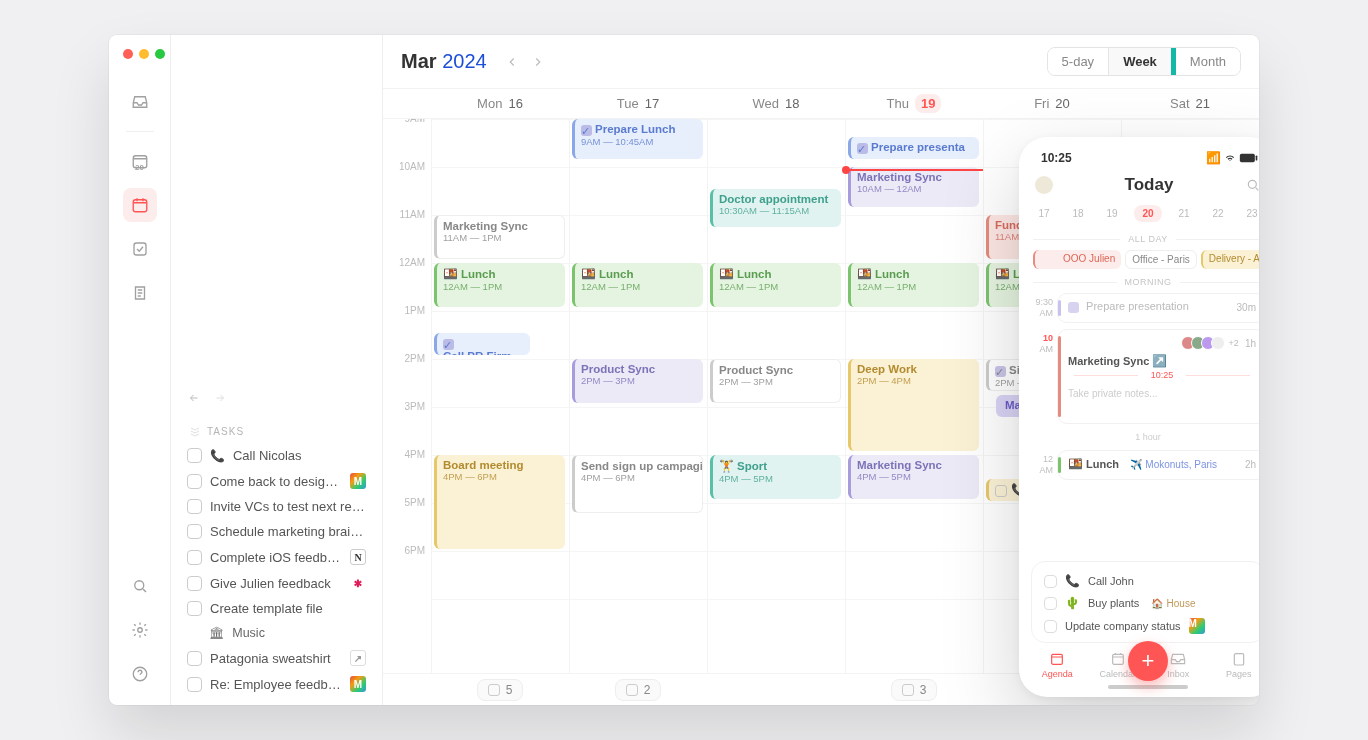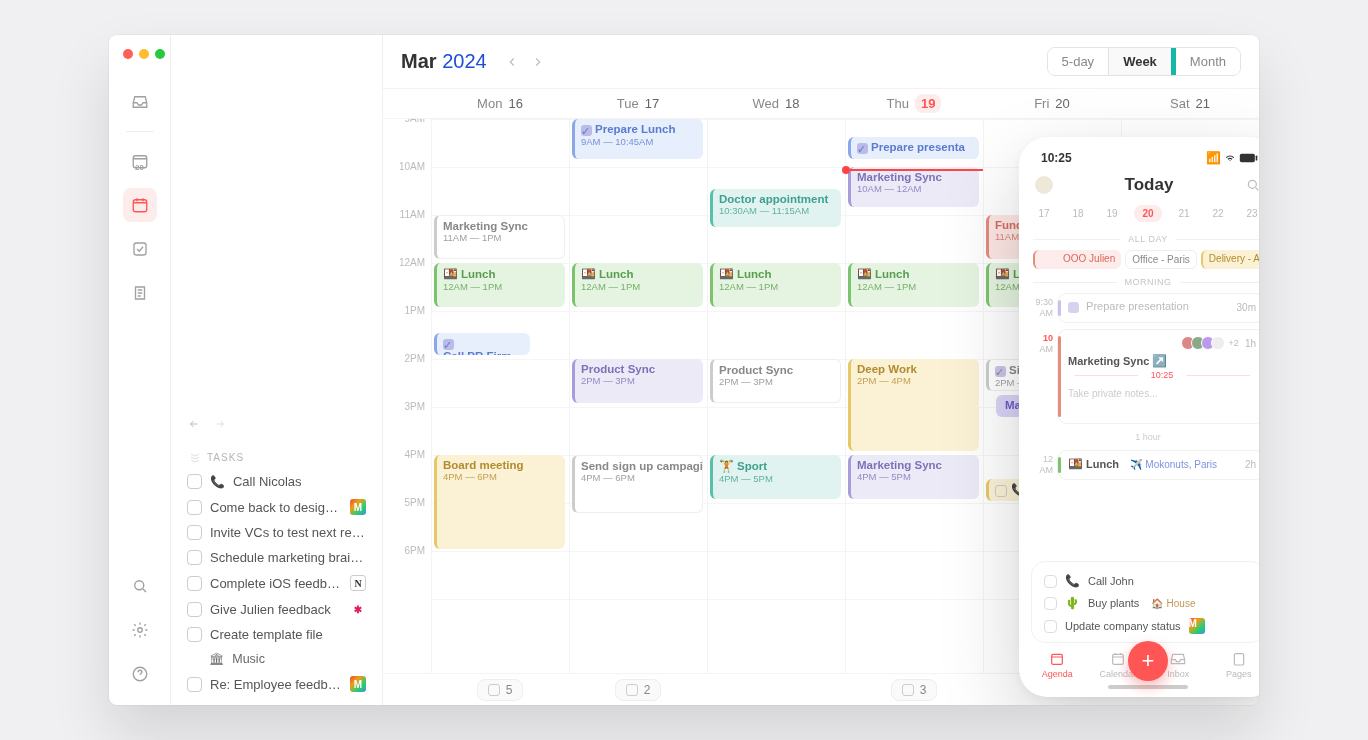--- a/index.html
+++ b/index.html
@@ -240,20 +240,25 @@
         <div class="task-row">
     <span class="cb"></span>
           <span class="lbl">Create template file</span>
         </div>
         <div class="task-row task-sub">
           <span class="emoji">🏛</span> 
           <span>Music</span>
         </div>
         <div class="task-row">
     <span class="cb"></span>
+          <span class="lbl">Patagonia sweatshirt</span>
+          <span class="ico" style="font-size:10px;font-weight:700;border-radius:3px;width:16px;height:16px;color:#999;border:1px solid #ddd;border-radius:3px;">↗</span>
+        </div>
+        <div class="task-row">
+    <span class="cb"></span>
           <span class="lbl">Re: Employee feedback</span>
           <span class="ico" style="font-size:10px;font-weight:700;border-radius:3px;width:16px;height:16px;background:linear-gradient(135deg,#e74c3c,#f39c12,#2ecc71,#3498db);color:#fff;">M</span>
         </div>
       </div>
   </div>
 
   <div class="main">
     <div class="cal-head">
       <div class="cal-title">
         <span>Mar</span>

